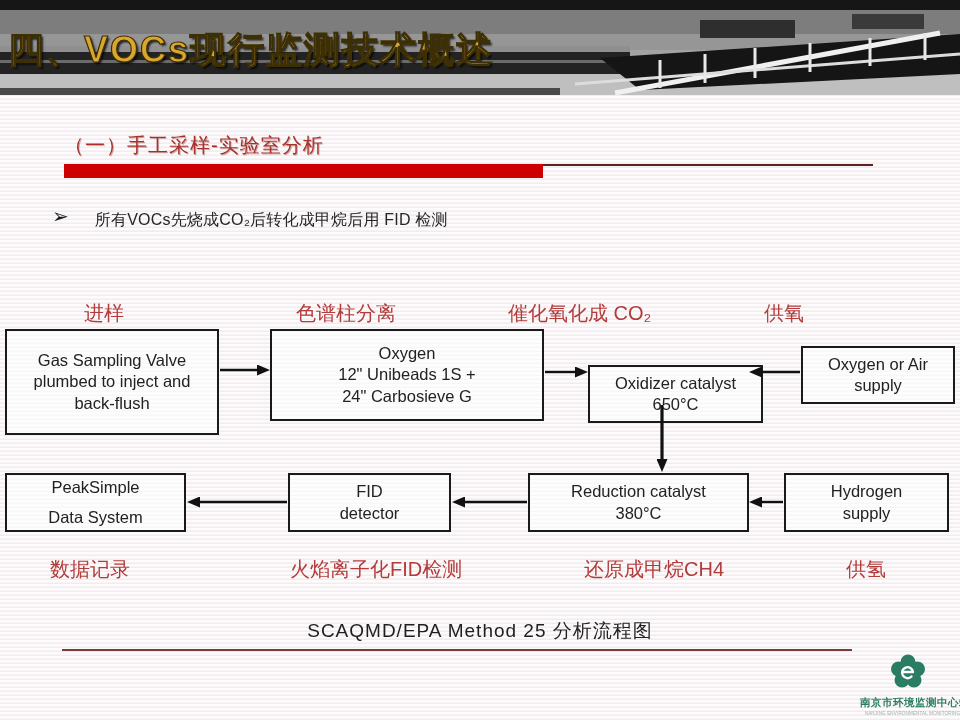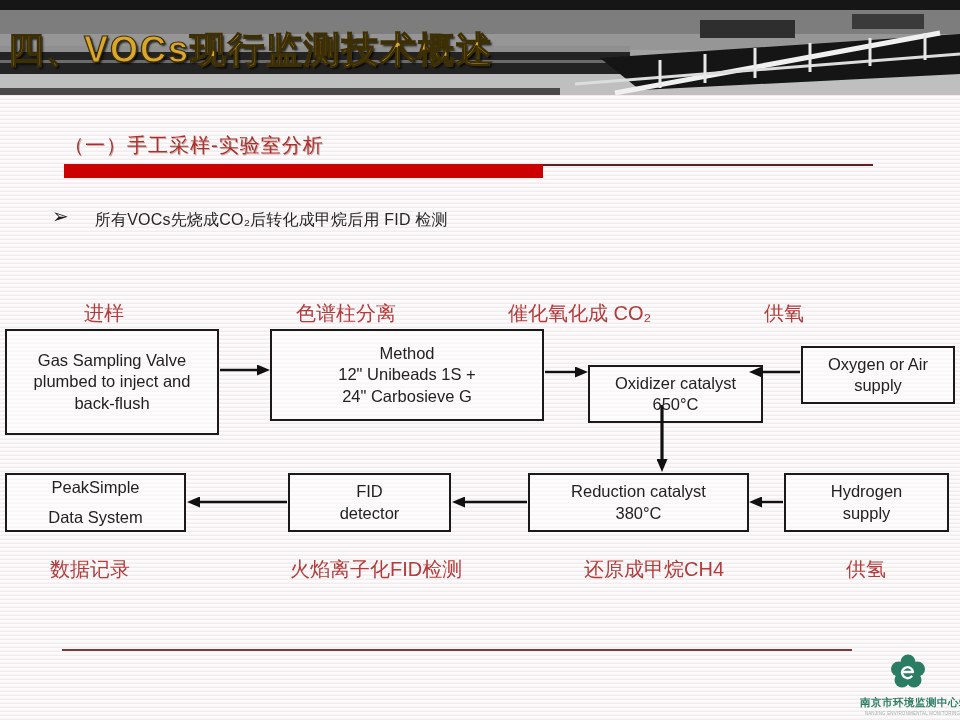--- a/index.html
+++ b/index.html
@@ -93,21 +93,21 @@
   <div class="flabel" style="left:296px;top:300px;">色谱柱分离</div>
   <div class="flabel" style="left:508px;top:300px;">催化氧化成 CO₂</div>
   <div class="flabel" style="left:764px;top:300px;">供氧</div>
 
   <div class="fbox" style="left:5px;top:329px;width:214px;height:106px;">
     <div>Gas Sampling Valve</div>
     <div>plumbed to inject and</div>
     <div>back-flush</div>
   </div>
   <div class="fbox" style="left:270px;top:329px;width:274px;height:92px;">
-    <div>Method</div>
+    <div>Oxygen</div>
     <div>12" Unibeads 1S +</div>
     <div>24" Carbosieve G</div>
   </div>
   <div class="fbox" style="left:588px;top:365px;width:175px;height:58px;">
     <div>Oxidizer catalyst</div>
     <div>650°C</div>
   </div>
   <div class="fbox" style="left:801px;top:346px;width:154px;height:58px;">
     <div>Oxygen or Air</div>
     <div>supply</div>
@@ -142,20 +142,21 @@
     <line x1="783" y1="177" x2="762" y2="177" stroke="#111" stroke-width="2.4" marker-end="url(#ah)"></line>
     <line x1="527" y1="177" x2="465" y2="177" stroke="#111" stroke-width="2.4" marker-end="url(#ah)"></line>
     <line x1="287" y1="177" x2="200" y2="177" stroke="#111" stroke-width="2.4" marker-end="url(#ah)"></line>
   </svg>
 
   <div class="flabel" style="left:50px;top:556px;">数据记录</div>
   <div class="flabel" style="left:290px;top:556px;text-align:center;">火焰离子化FID检测</div>
   <div class="flabel" style="left:584px;top:556px;">还原成甲烷CH4</div>
   <div class="flabel" style="left:846px;top:556px;">供氢</div>
 
+  <div class="caption">SCAQMD/EPA Method 25 分析流程图</div>
   <div class="bottom-rule"></div>
 
   <div class="footer-logo">
     <svg width="42" height="40" viewBox="0 0 42 40" aria-hidden="true">
       <g fill="#2A7D63">
         <circle cx="21" cy="10" r="7.5"></circle>
         <circle cx="30.5" cy="17" r="7.5"></circle>
         <circle cx="27" cy="28" r="7.5"></circle>
         <circle cx="15" cy="28" r="7.5"></circle>
         <circle cx="11.5" cy="17" r="7.5"></circle>

